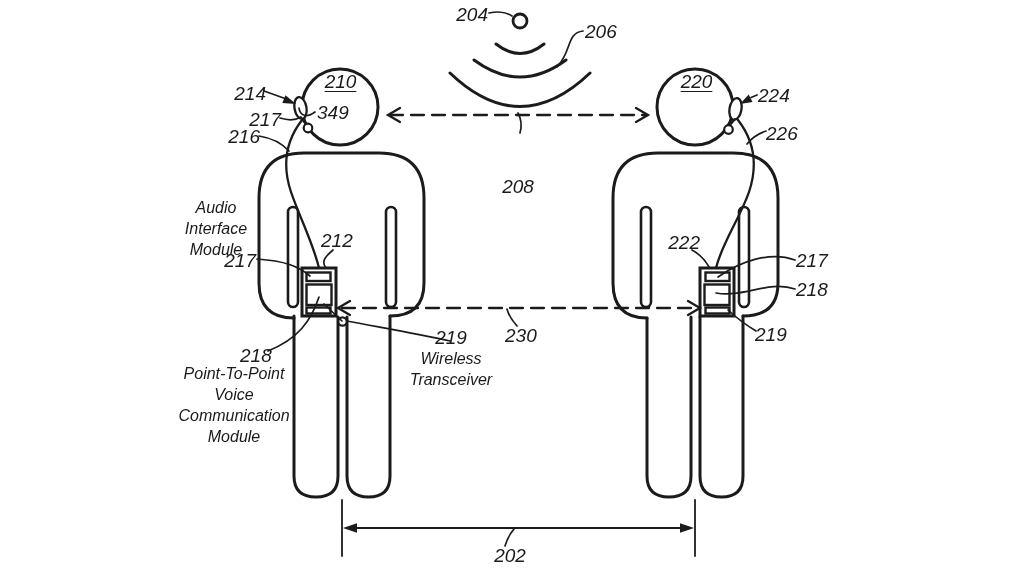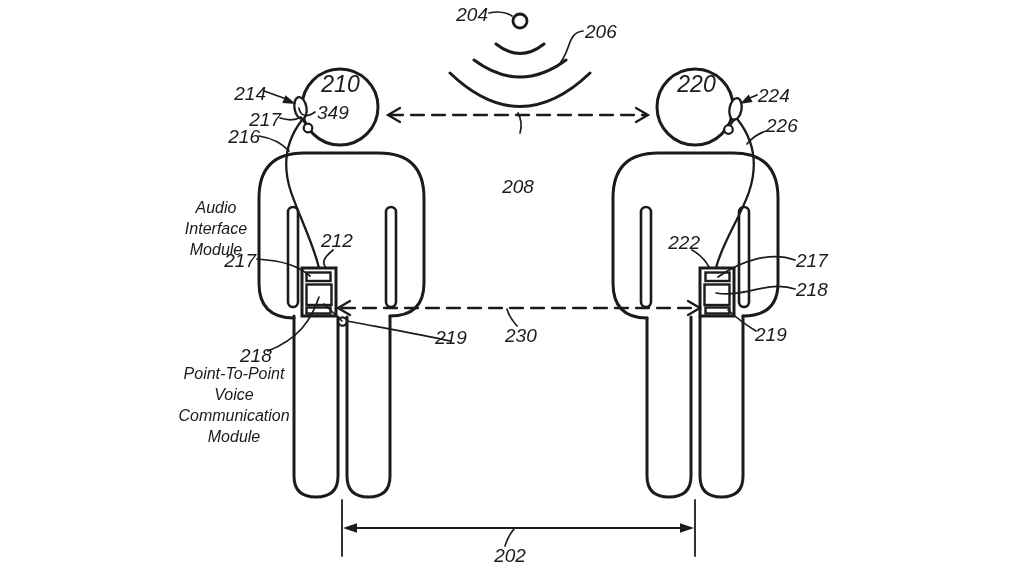--- a/index.html
+++ b/index.html
@@ -9,21 +9,21 @@
     background:var(--bg); overflow:hidden;
     font-family:"Liberation Sans", sans-serif;
   }
   #art { position:absolute; left:0; top:0; }
   .lbl {
     position:absolute; font-style:italic; color:var(--ink);
     font-size:19px; line-height:1.05; white-space:pre-line;
   }
   .ra  { text-align:right; }
   .ctr { text-align:center; }
-  .head-ref { font-size:23px; text-underline-offset:3px; }
+  .head-ref { font-size:19px; text-decoration:underline; text-underline-offset:3px; }
   .cap { font-size:16px; line-height:21px; }
   .stack { position:absolute; display:flex; flex-direction:column; align-items:center; }
   .stack .lbl { position:static; }
 </style>
 </head>
 <body>
 
 <div id="stage">
 
   <svg id="art" width="1024" height="576" viewBox="0 0 1024 576" stroke="#1b1b1b" fill="none" stroke-linecap="round">
@@ -126,36 +126,38 @@
 
   <div class="lbl ctr head-ref" style="left:318px; top:72px; width:45px;">210</div>
   <div class="lbl ctr head-ref" style="left:674px; top:72px; width:45px;text-align:center;">220</div>
 
   <div class="lbl ra" style="left:230px; top:84px;  width:36px;">214</div>
   <div class="lbl" style="left:317px; top:103px;">349</div>
   <div class="lbl ra" style="left:245px; top:110px; width:36px;">217</div>
   <div class="lbl ra" style="left:224px; top:127px; width:36px;">216</div>
 
   <div class="lbl" style="left:758px; top:86px;">224</div>
-  <div class="lbl" style="left:766px; top:116px;">226</div>
+  <div class="lbl" style="left:766px; top:124px;">226</div>
 
   <div class="lbl ctr cap" style="left:170px; top:197px; width:92px;">Audio
 Interface
 Module</div>
   <div class="lbl ra" style="left:220px; top:251px; width:36px;">217</div>
   <div class="lbl" style="left:321px; top:231px;">212</div>
 
   <div class="lbl" style="left:240px; top:346px;">218</div>
   <div class="lbl ctr cap" style="left:158px; top:363px; width:152px;">Point-To-Point
 Voice
 Communication
 Module</div>
 
   <div class="stack" style="left:392px; top:328px; width:118px;">
     <div class="lbl">219</div>
+    <div class="lbl cap ctr">Wireless
+Transceiver</div>
   </div>
 
   <div class="lbl" style="left:505px; top:326px;">230</div>
   <div class="lbl ctr" style="left:491px; top:546px; width:38px;">202</div>
 
   <div class="lbl ra" style="left:664px; top:233px; width:36px;">222</div>
   <div class="lbl" style="left:796px; top:251px;">217</div>
   <div class="lbl" style="left:796px; top:280px;">218</div>
   <div class="lbl" style="left:755px; top:325px;">219</div>
 

